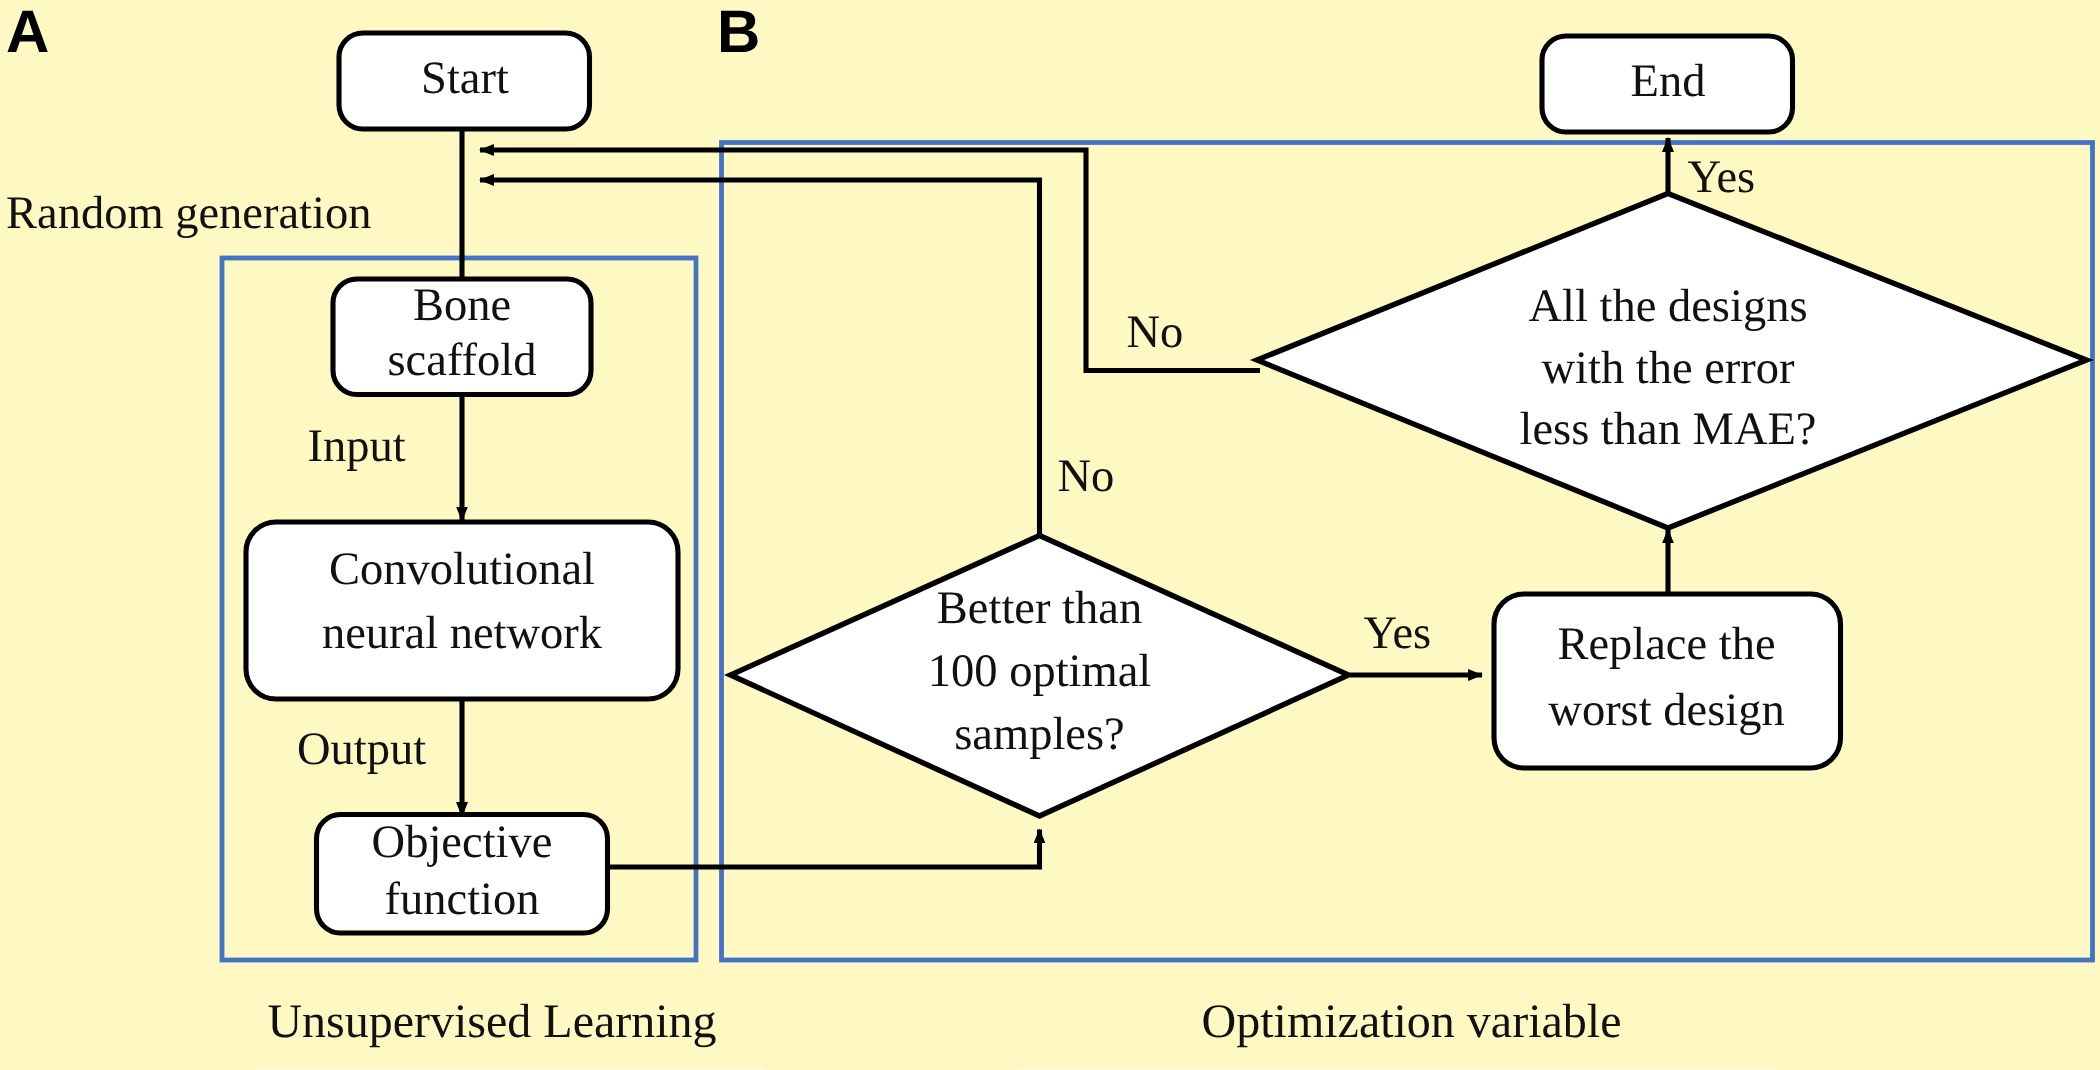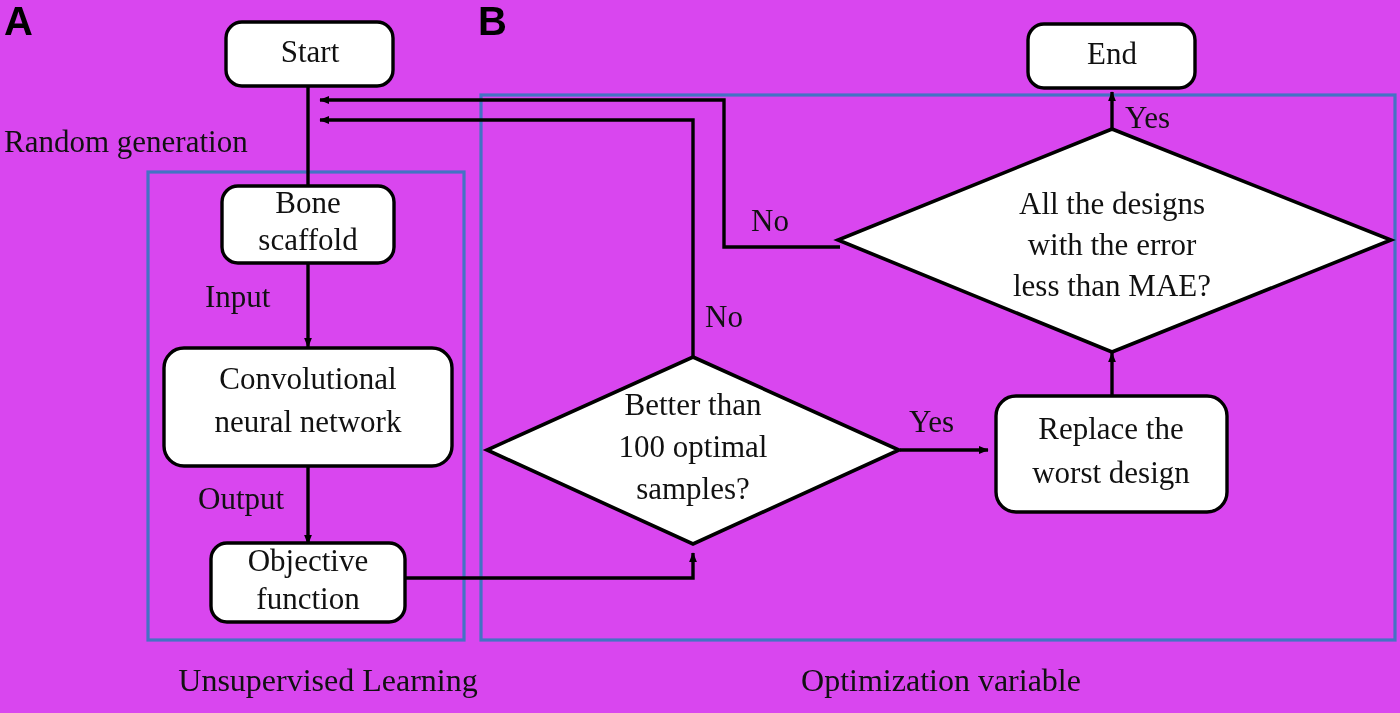--- a/index.html
+++ b/index.html
@@ -10,21 +10,21 @@
   body {
     width: 1400px;
     height: 713px;
     overflow: hidden;
     font-family: "Liberation Serif", serif;
   }
   #stage {
     position: relative;
     width: 1400px;
     height: 713px;
-    background: #d946ef;
+    background: #fef9c3;
   }
   svg.board {
     position: absolute;
     left: 0;
     top: 0;
     width: 1400px;
     height: 713px;
     display: block;
   }
   .node-rect {

